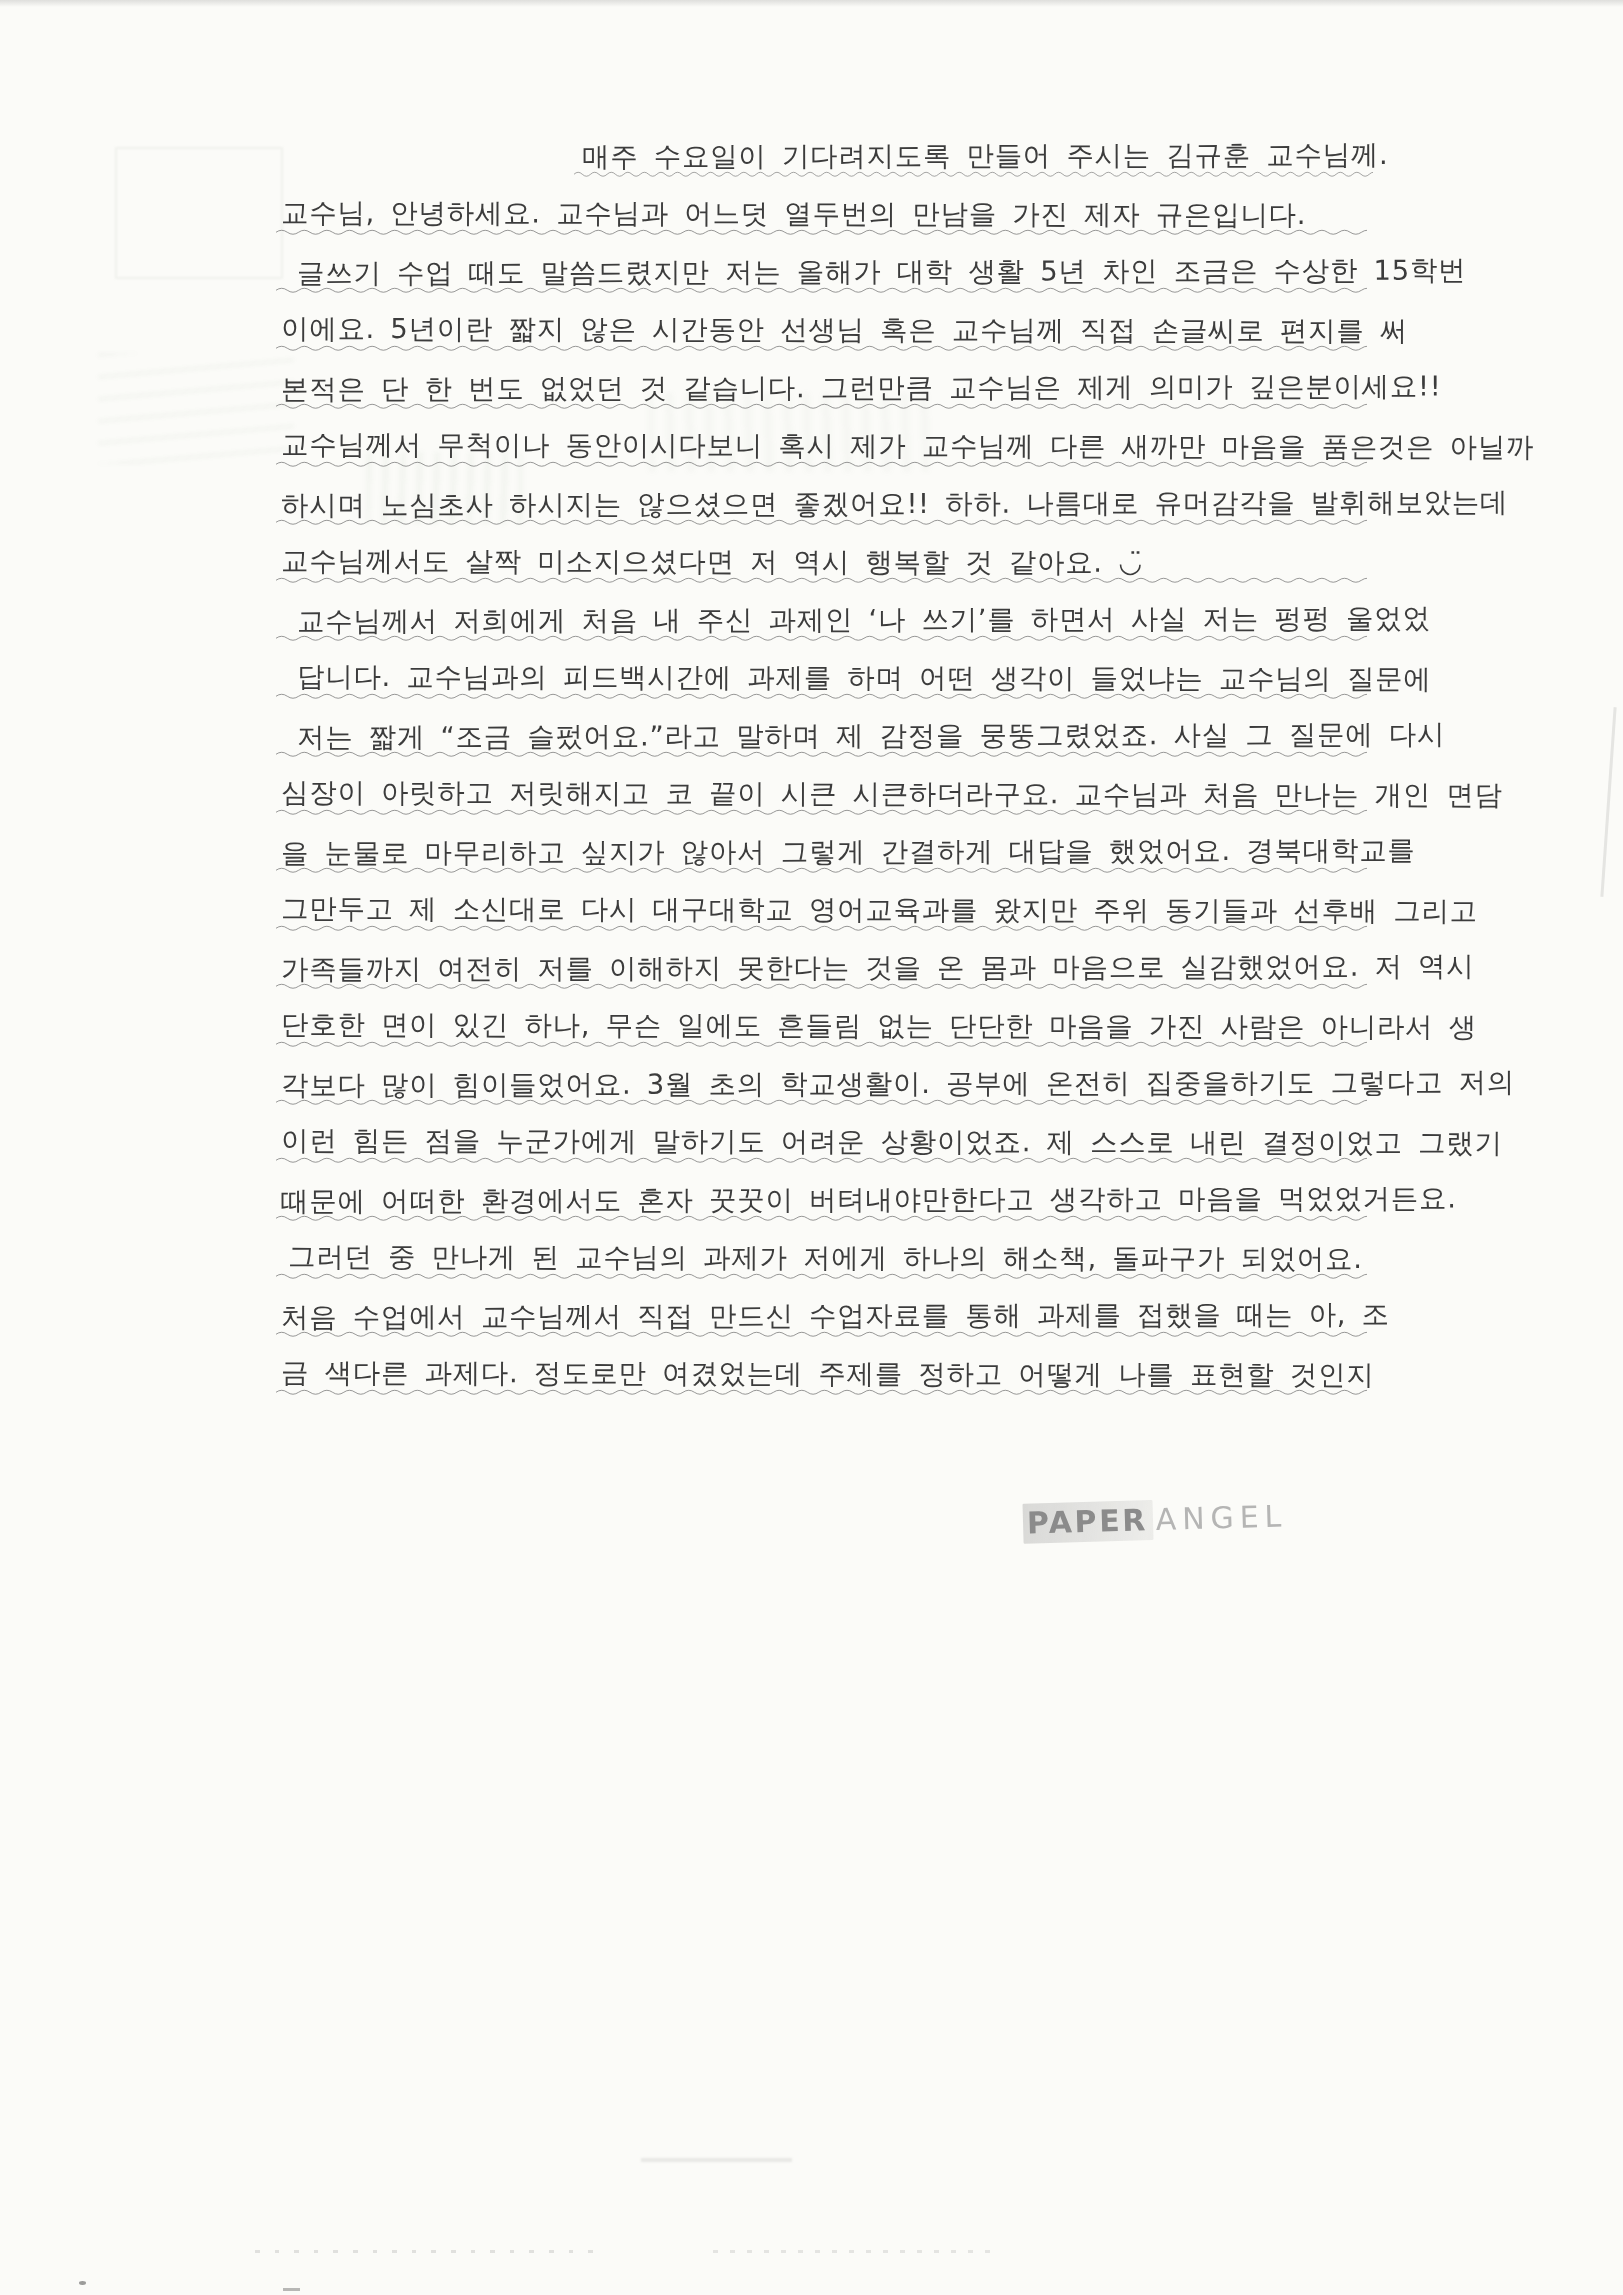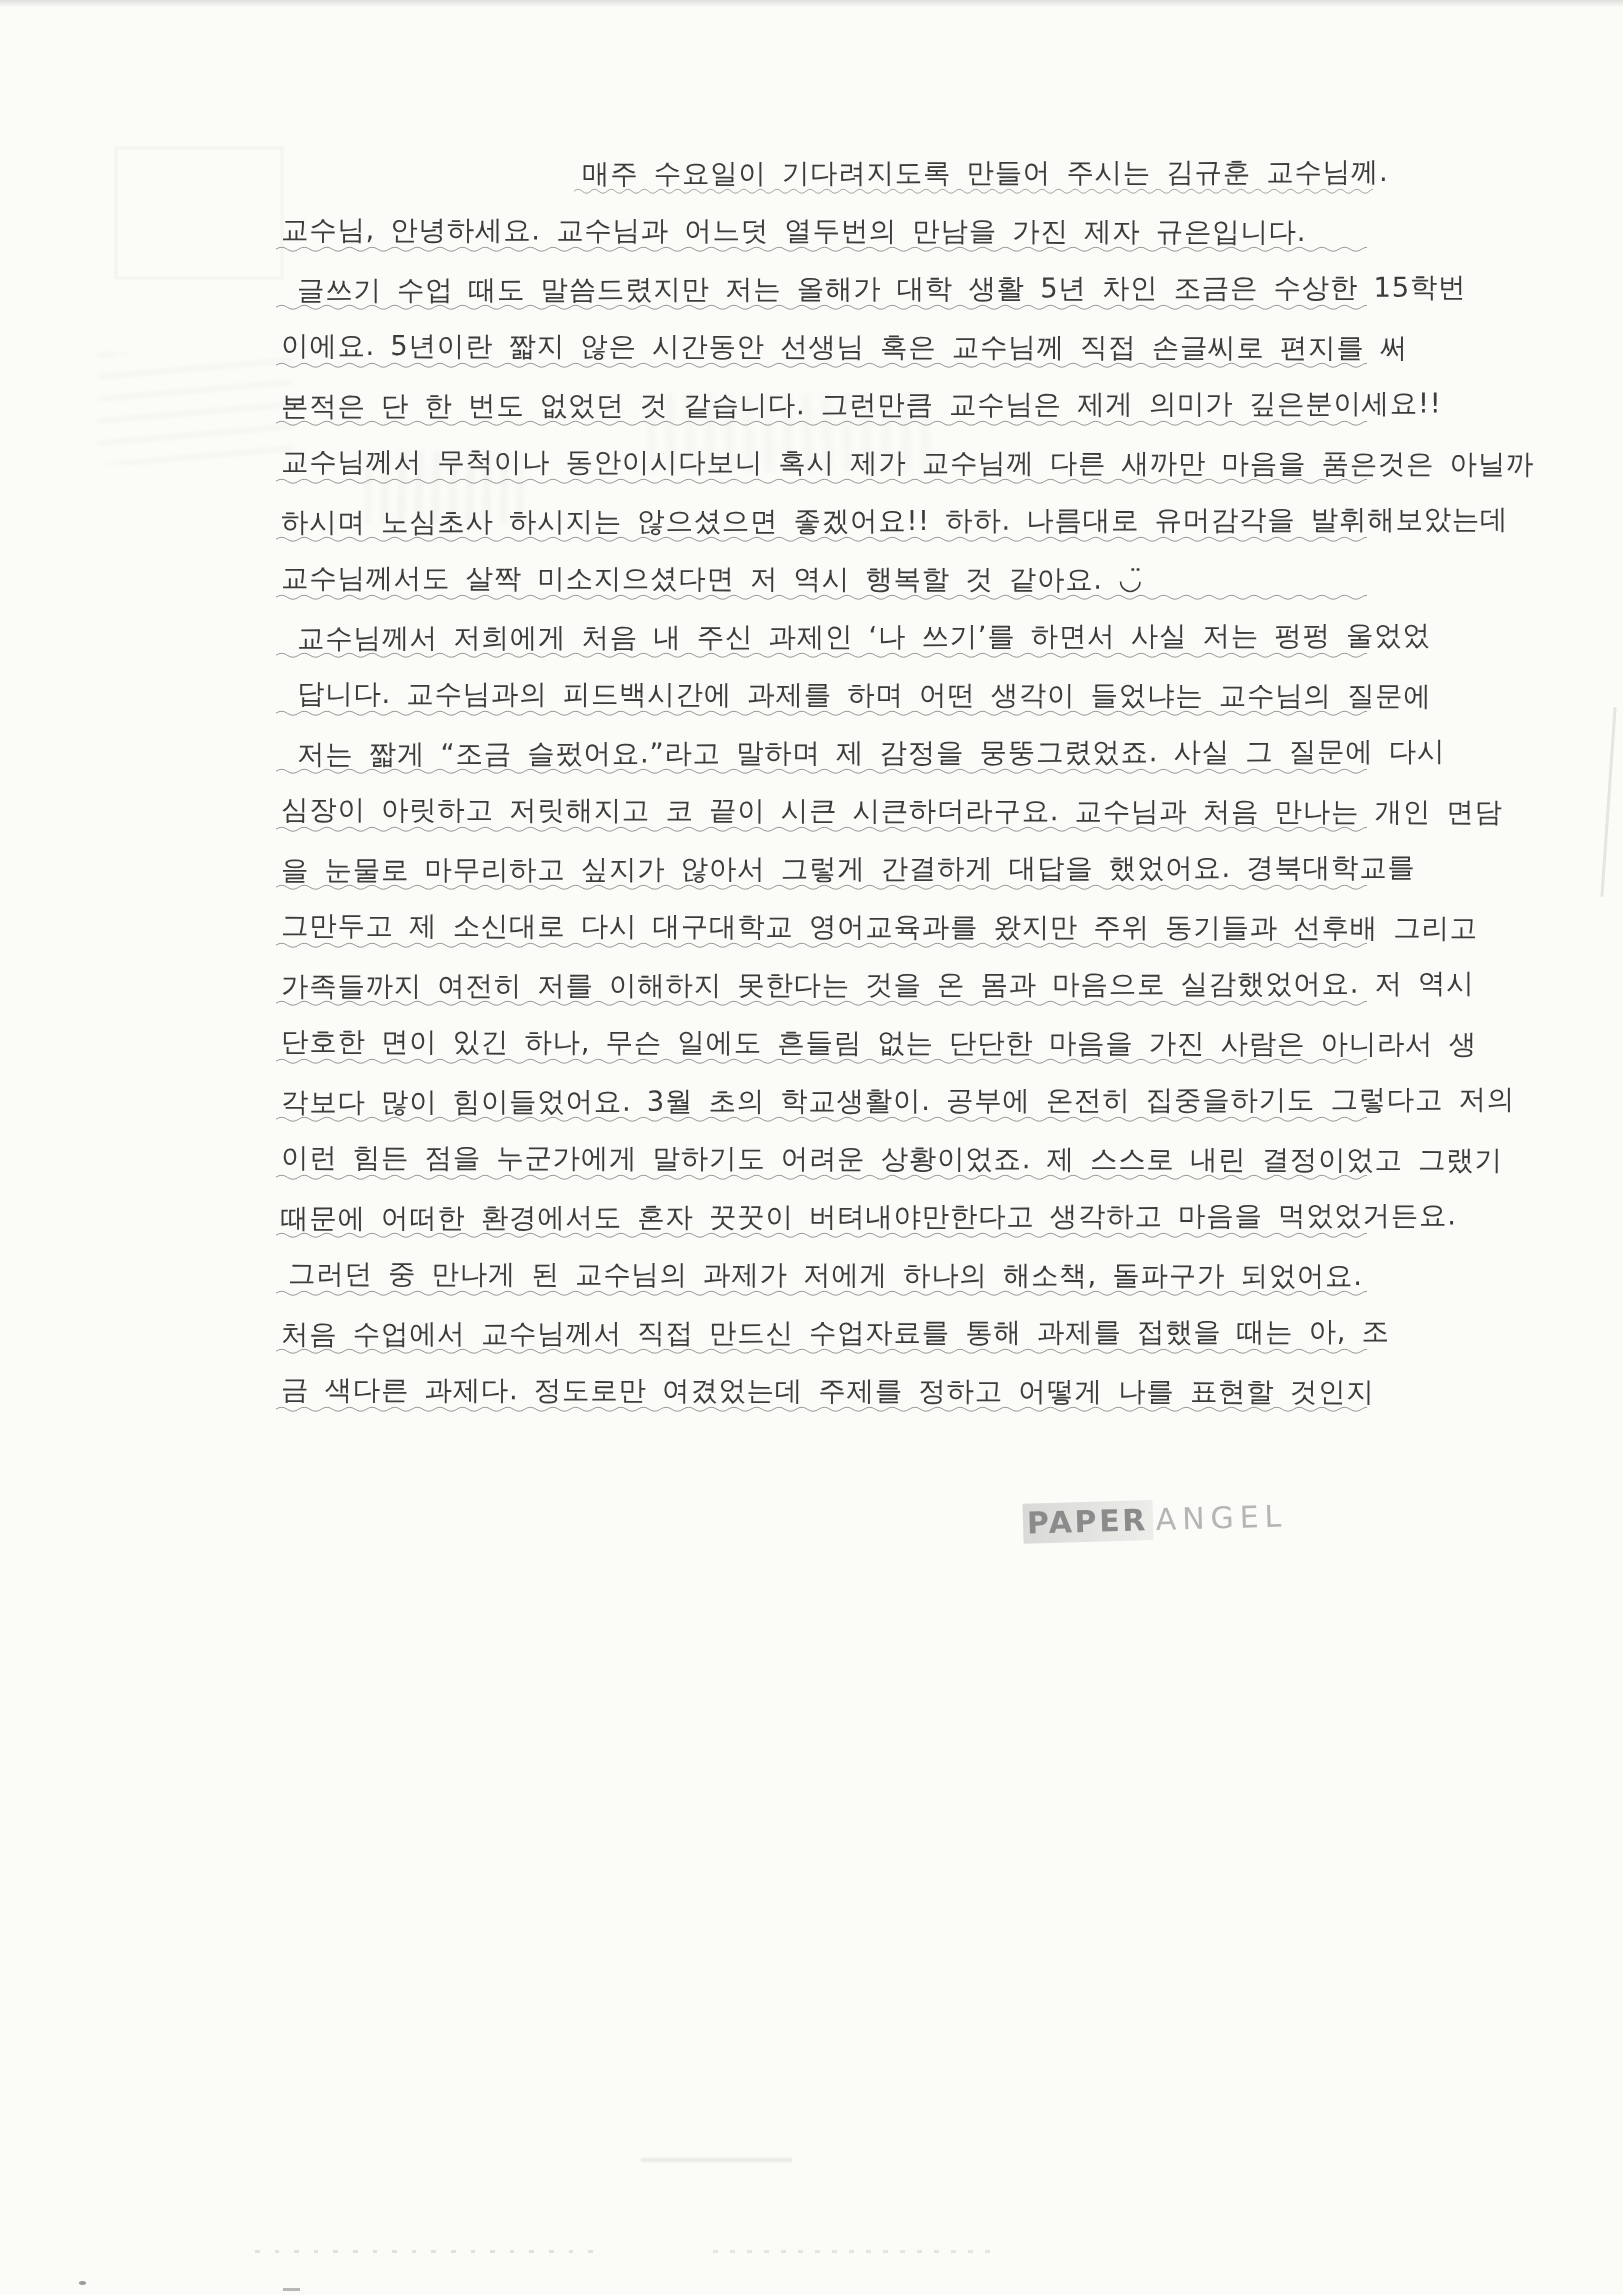--- a/index.html
+++ b/index.html
@@ -7,21 +7,21 @@
     position:relative;
     width:1623px;height:2295px;
     background:#fbfbf8;
     overflow:hidden;
     font-family:"DejaVu Sans", sans-serif;
   }
   
   .top-edge{position:absolute;left:0;top:0;width:100%;height:6.5px;
     background:linear-gradient(180deg, rgba(120,120,120,.22), rgba(120,120,120,0));}
   
-  .letter{position:absolute;left:281px;top:138px;width:1080px;}
+  .letter{position:absolute;left:281px;top:121px;width:1080px;}
   .line{position:relative;height:58px;}
   .line .txt{
     position:absolute;left:0;bottom:9.8px;
     white-space:nowrap;overflow:visible;
     font-size:27.5px;line-height:1;
     color:#3c3c3c;
     letter-spacing:0.7px;word-spacing:5.9px;
   }
   .line:nth-child(odd) .txt{transform:rotate(-0.15deg);}
   .line:nth-child(even) .txt{transform:rotate(0.12deg);}

